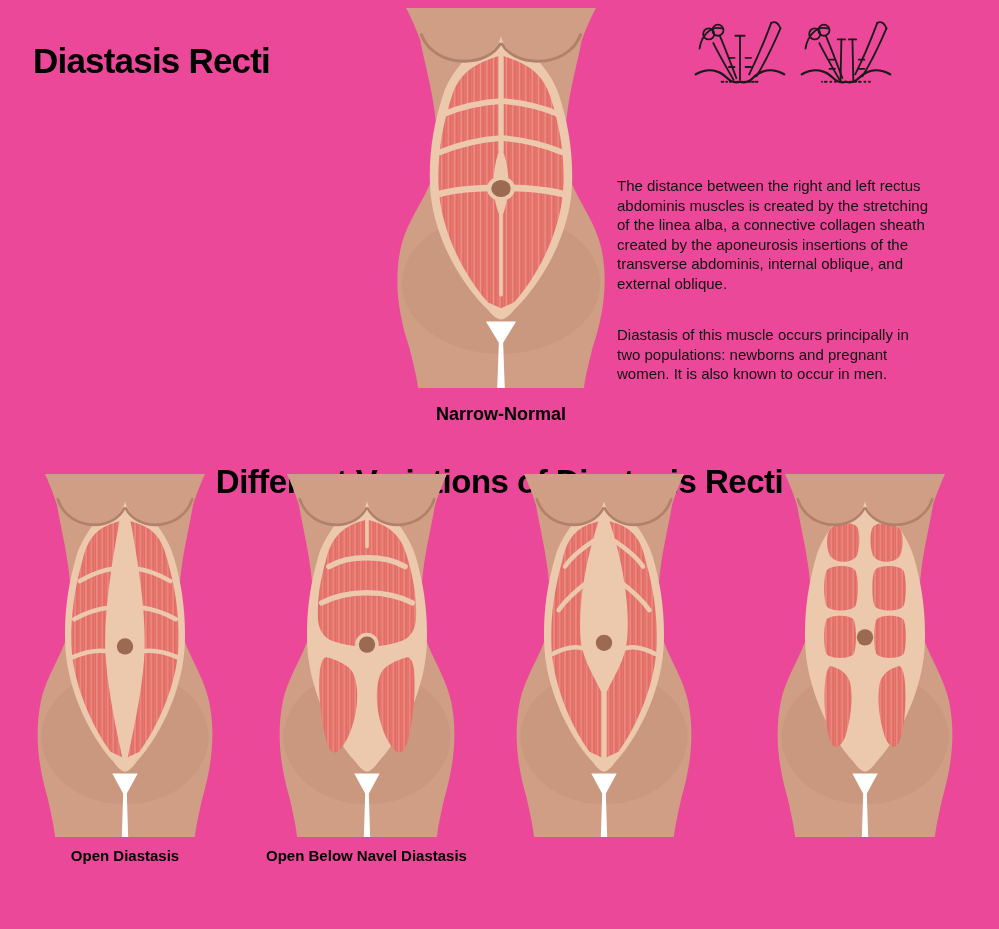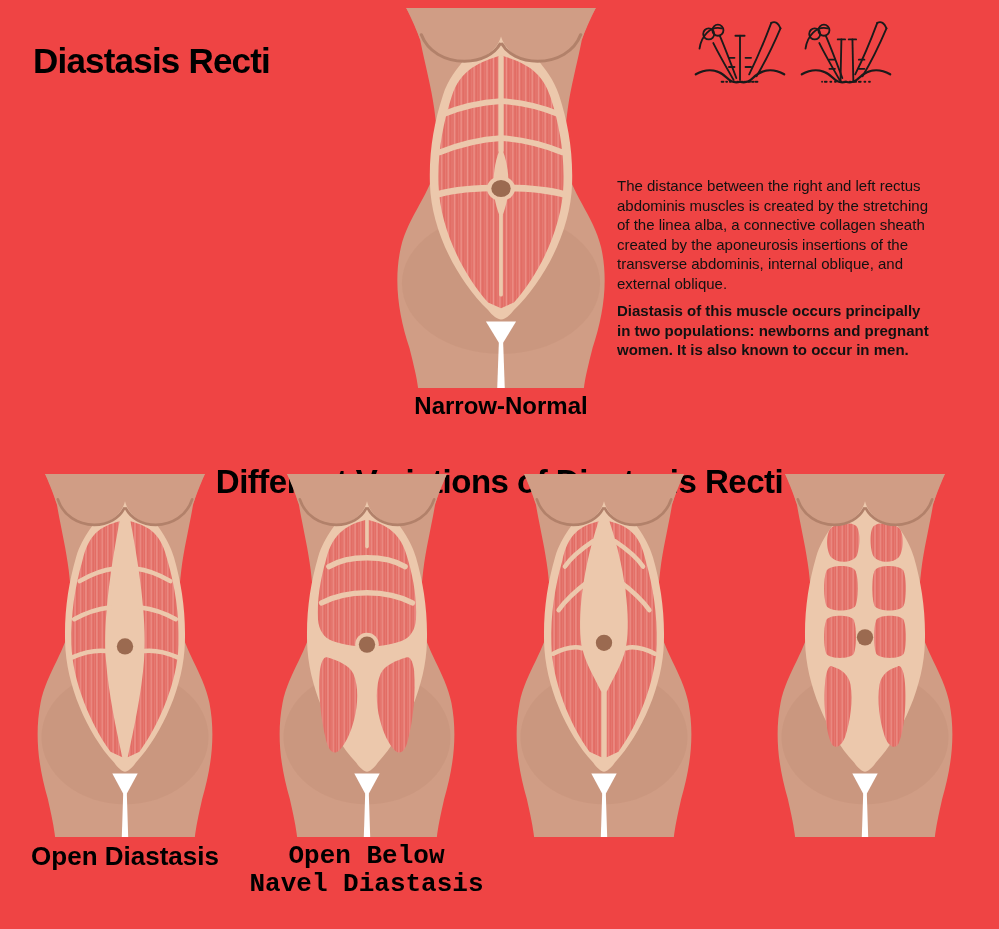--- a/index.html
+++ b/index.html
@@ -1,50 +1,50 @@
 <!DOCTYPE html>
 <html><head>
 <meta charset="utf-8">
 <style>
   html,body{margin:0;padding:0;background:#fff;}
   #canvas{
-    position:relative;width:999px;height:929px;background:#ef4444;overflow:hidden;
+    position:relative;width:999px;height:929px;background:#ec4899;overflow:hidden;
     font-family:"Liberation Sans",sans-serif;color:#0a0a0a;
   }
   .page-title{
     position:absolute;left:33px;top:18px;font-size:35px;font-weight:800;
     letter-spacing:-0.8px;color:#000;
   }
   .intro-text{
     position:absolute;left:34px;top:72px;width:305px;font-size:17.5px;
     line-height:23.5px;color:#111;
   }
   .normal-figure{position:absolute;left:361px;top:8px;width:280px;text-align:center;}
   .normal-figure svg{display:block;width:280px;height:380px;}
-  .normal-label{margin-top:4px;font-size:24px;font-weight:600;color:#000;}
+  .normal-label{margin-top:16px;font-size:18px;font-weight:600;color:#000;}
   .sketch-row{position:absolute;left:694px;top:16px;display:flex;gap:14px;}
   .sketch-row svg{width:92px;height:102px;}
   .right-column{
     position:absolute;left:617px;top:176px;width:315px;font-size:15px;
     line-height:19.5px;color:#111;
   }
   .right-column p{margin:0;}
-  .right-column p + p{margin-top:8px;font-weight:bold;}
+  .right-column p + p{margin-top:32px;}
   .section-heading{
     position:absolute;left:0;right:0;top:436px;text-align:center;
     font-size:33px;font-weight:800;letter-spacing:-0.5px;color:#000;
   }
   .figures-row{position:absolute;left:0;top:474px;width:999px;height:455px;}
   .figure-cell{position:absolute;text-align:center;}
   .figure-cell svg{display:block;margin:0 auto;width:236px;height:363px;}
   .figure-cell.c0{left:2px;width:246px;}
-  .figure-cell.c1{left:248px;width:237px;font-family:Liberation Mono, monospace;}
+  .figure-cell.c1{left:248px;width:237px;}
   .figure-cell.c2{left:485px;width:237px;}
   .figure-cell.c3{left:733px;width:264px;}
-  .figure-label{margin-top:5px;font-size:26px;font-weight:600;line-height:28px;color:#000;}
+  .figure-label{margin-top:5px;font-size:15px;font-weight:600;line-height:28px;color:#000;}
 </style>
 </head>
 <body>
 
 <div id="canvas">
 
   <h1 class="page-title">Diastasis Recti</h1>
 
 
   <div class="sketch-row">

